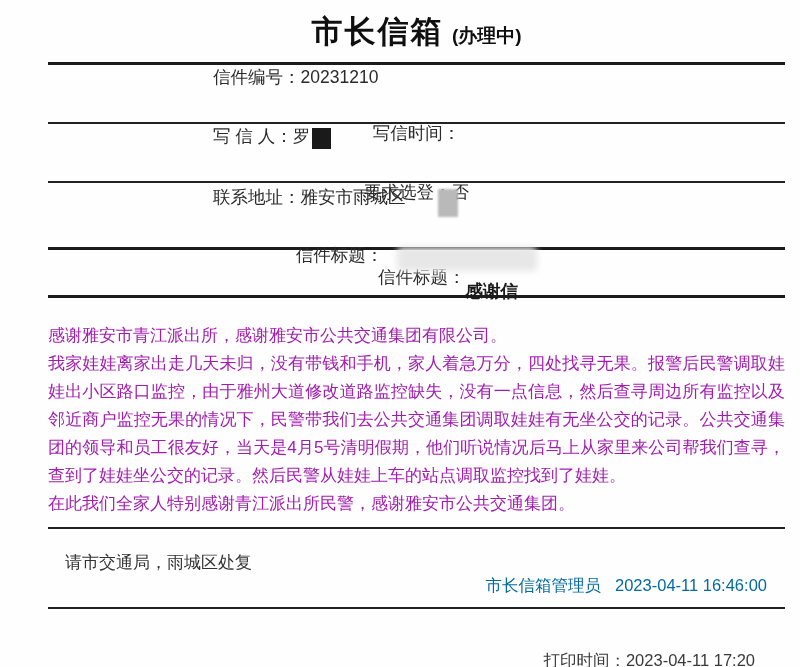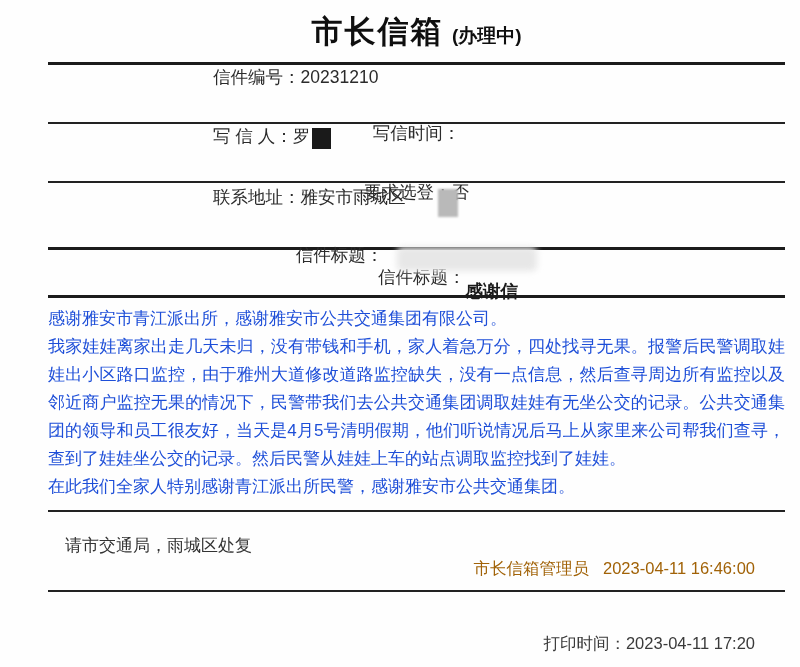--- a/index.html
+++ b/index.html
@@ -79,45 +79,45 @@
     display: inline-block;
     width: 140px; height: 24px;
     background: #e7e7e7;
     margin-left: 14px;
     border-radius: 5px;
     filter: blur(3px);
     transform: translateY(4px);
   }
   
   .body-block {
-    padding: 7px 0 9px 0;
+    padding: 24px 0 9px 0;
     min-height: 196px;
     font-size: 17px;
     line-height: 28px;
-    color: #1d4ed8;
+    color: #a21caf;
     text-align: justify;
   }
   
   .reply-block {
     height: 78px;
     position: relative;
     font-size: 17px;
     color: #333333;
   }
   .reply-instruction {
     position: absolute;
     left: 17px;
     top: 22px;
   }
   .reply-sign {
     position: absolute;
-    right: 30px;
+    right: 18px;
     bottom: 10px;
     font-size: 16.5px;
-    color: #a16207;
+    color: #0369a1;
   }
   .reply-sign .sign-time { margin-left: 14px; }
   
   .footer-line {
     margin-top: 22px;
     text-align: right;
     padding-right: 30px;
     font-size: 16.5px;
     color: #3a3a3a;
     white-space: pre;

